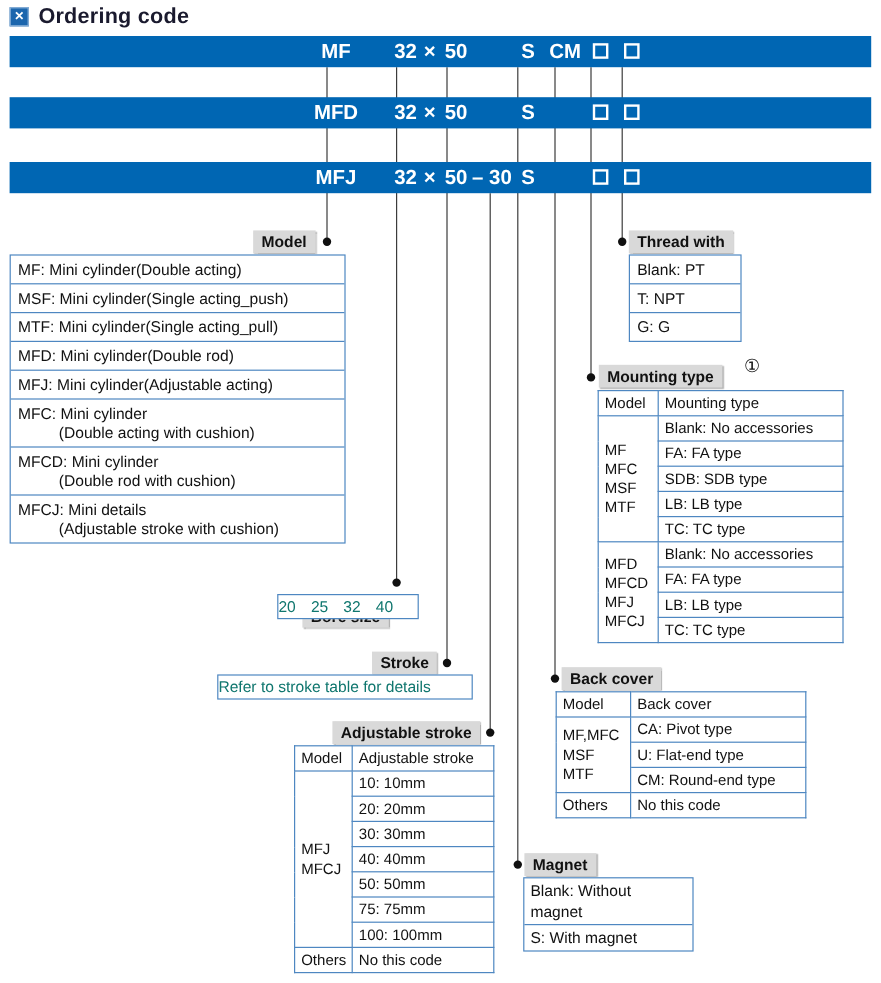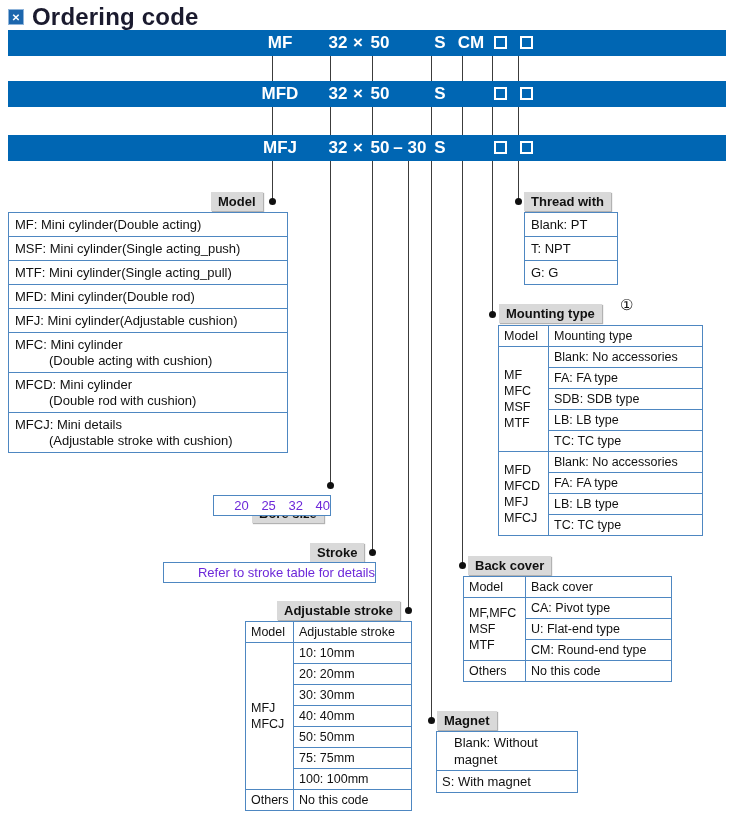--- a/index.html
+++ b/index.html
@@ -2,21 +2,21 @@
 <html><head>
 <meta charset="utf-8">
 <style>
   * { margin:0; padding:0; box-sizing:border-box; }
   body { background:#ffffff; font-family:"Liberation Sans", sans-serif; }
   #page { position:relative; width:734px; height:819px; background:#ffffff; overflow:hidden; }
 
   .title-row { position:absolute; left:8px; top:3px; display:flex; align-items:center; gap:8px; z-index:4; }
   .title-icon { width:16px; height:16px; background:#1C66AD; border:1px solid #8FB4DA; color:#ffffff;
                 font-size:10px; font-weight:bold; display:flex; align-items:center; justify-content:center; }
-  .title-text { font-size:24px; font-weight:bold; color:#1A1A2E; letter-spacing:0.2px; }
+  .title-text { font-size:18px; font-weight:bold; color:#1A1A2E; letter-spacing:0.2px; }
 
   .bar { position:absolute; left:8px; width:718px; height:26px; background:#0066B3; z-index:2; }
   .seg { position:absolute; top:0; height:26px; line-height:26px; color:#ffffff; font-weight:bold;
          font-size:17px; text-align:center; white-space:nowrap; }
   .seg.model  { left:238px; width:68px; }
   .seg.bore   { left:316px; width:28px; }
   .seg.times  { left:344px; width:12px; }
   .seg.stroke { left:358px; width:28px; }
   .seg.dash   { left:384px; width:12px; }
   .seg.adj    { left:396px; width:26px; }
@@ -33,21 +33,21 @@
             white-space:nowrap; z-index:2; }
   .note { position:absolute; font-size:15px; color:#111111; z-index:2; }
 
   .bluebox { position:absolute; border:1px solid #4E87C1; background:#ffffff; font-size:13px;
              color:#111111; z-index:2; }
   .listrow { border-top:1px solid #4E87C1; padding:3px 6px; line-height:17px; }
   .listrow:first-child { border-top:none; }
   .listrow .sub { padding-left:34px; line-height:16px; }
 
   .valuebox { position:absolute; border:1px solid #4E87C1; background:#ffffff; font-size:13px;
-              color:#6d28d9; text-align:right; line-height:19px; z-index:2; }
+              color:#0f766e; text-align:left; line-height:19px; z-index:2;margin-left:18px; }
   .borebox { word-spacing:9px; }
 
   table.btable { position:absolute; border-collapse:collapse; background:#ffffff; font-size:12.5px;
                  color:#111111; z-index:2; table-layout:fixed; }
   table.btable td { border:1px solid #4E87C1; padding:2px 5px; line-height:16px; text-align:left;
                     vertical-align:middle; overflow:hidden; white-space:nowrap; }
 </style>
 </head>
 <body>
 
@@ -126,21 +126,21 @@
     <div class="listrow">
         <div>MSF: Mini cylinder(Single acting_push)</div>
       </div>
     <div class="listrow">
         <div>MTF: Mini cylinder(Single acting_pull)</div>
       </div>
     <div class="listrow">
         <div>MFD: Mini cylinder(Double rod)</div>
       </div>
     <div class="listrow">
-        <div>MFJ: Mini cylinder(Adjustable cushion)</div>
+        <div>MFJ: Mini cylinder(Adjustable acting)</div>
       </div>
     <div class="listrow">
       <div>MFC: Mini cylinder</div>
       <div class="sub">(Double acting with cushion)</div>
     </div>
     <div class="listrow">
       <div>MFCD: Mini cylinder</div>
       <div class="sub">(Double rod with cushion)</div>
     </div>
     <div class="listrow">
@@ -266,17 +266,17 @@
           <td>100: 100mm</td>
         </tr>
     <tr>
       <td>Others</td>
       <td>No this code</td>
     </tr>
   </tbody>
     </table>
 
   <div class="bluebox" style="left:436px; top:731px; width:142px;">
-    <div class="listrow" style="padding:2px 5px;margin-left:12px;">Blank: Without magnet</div>
+    <div class="listrow" style="padding:2px 5px;">Blank: Without magnet</div>
     <div class="listrow" style="padding:2px 5px;">S: With magnet</div>
   </div>
 
 </div>
 
 </body></html>

